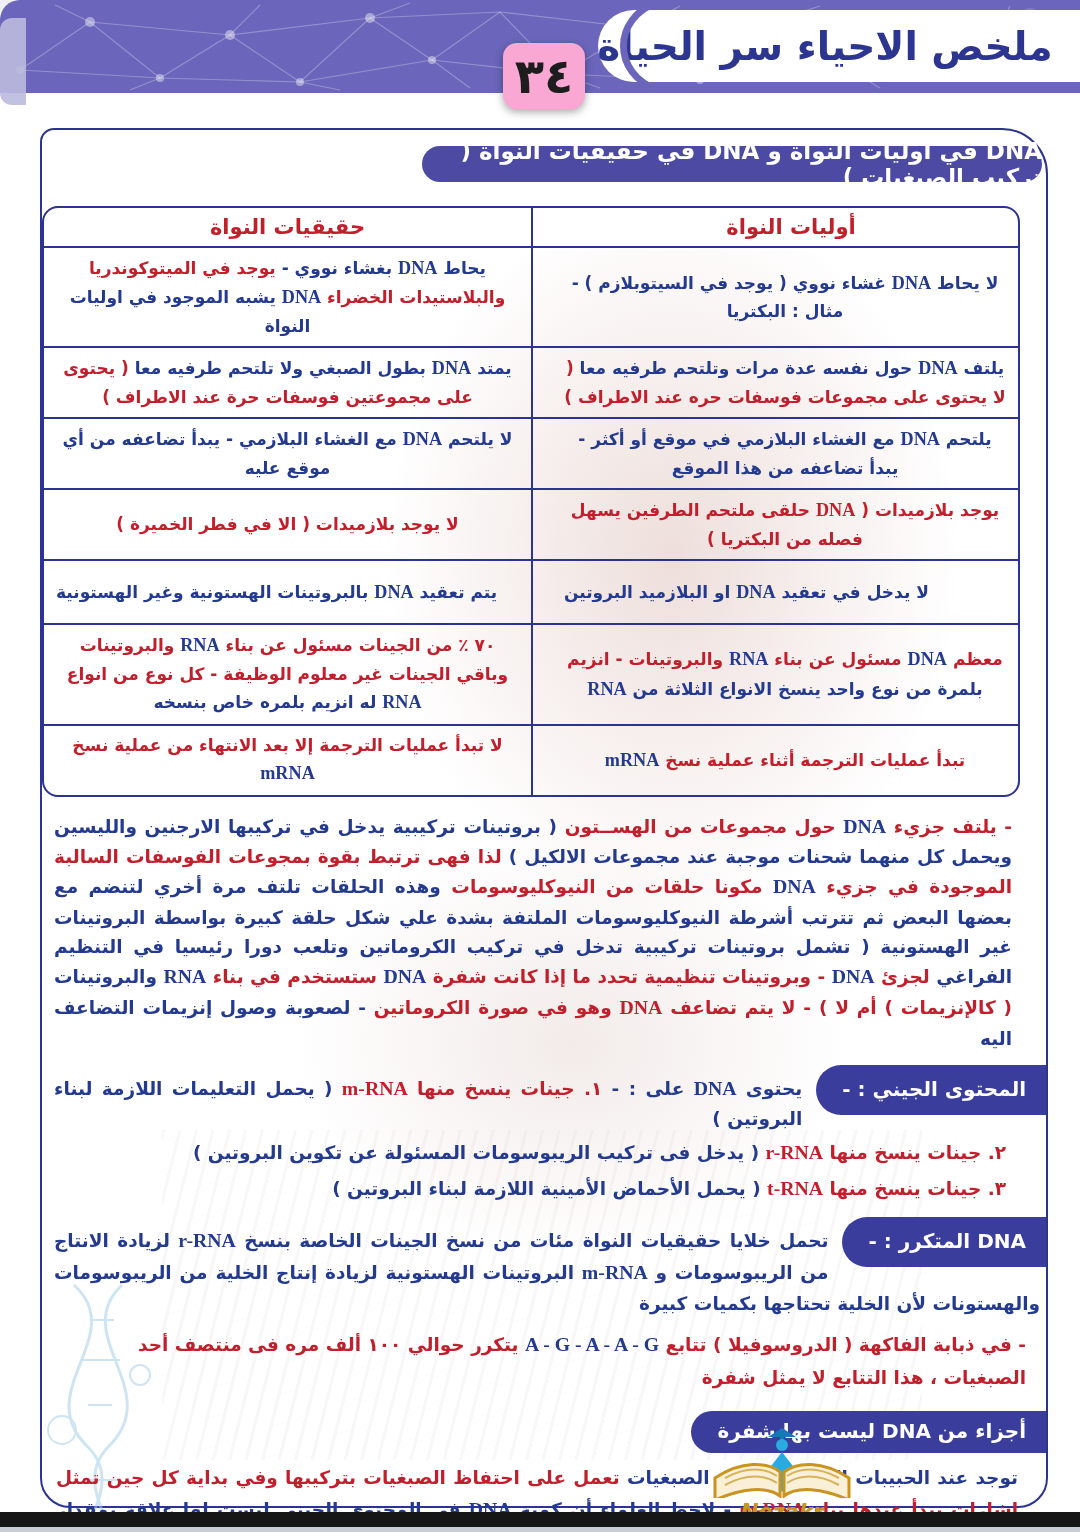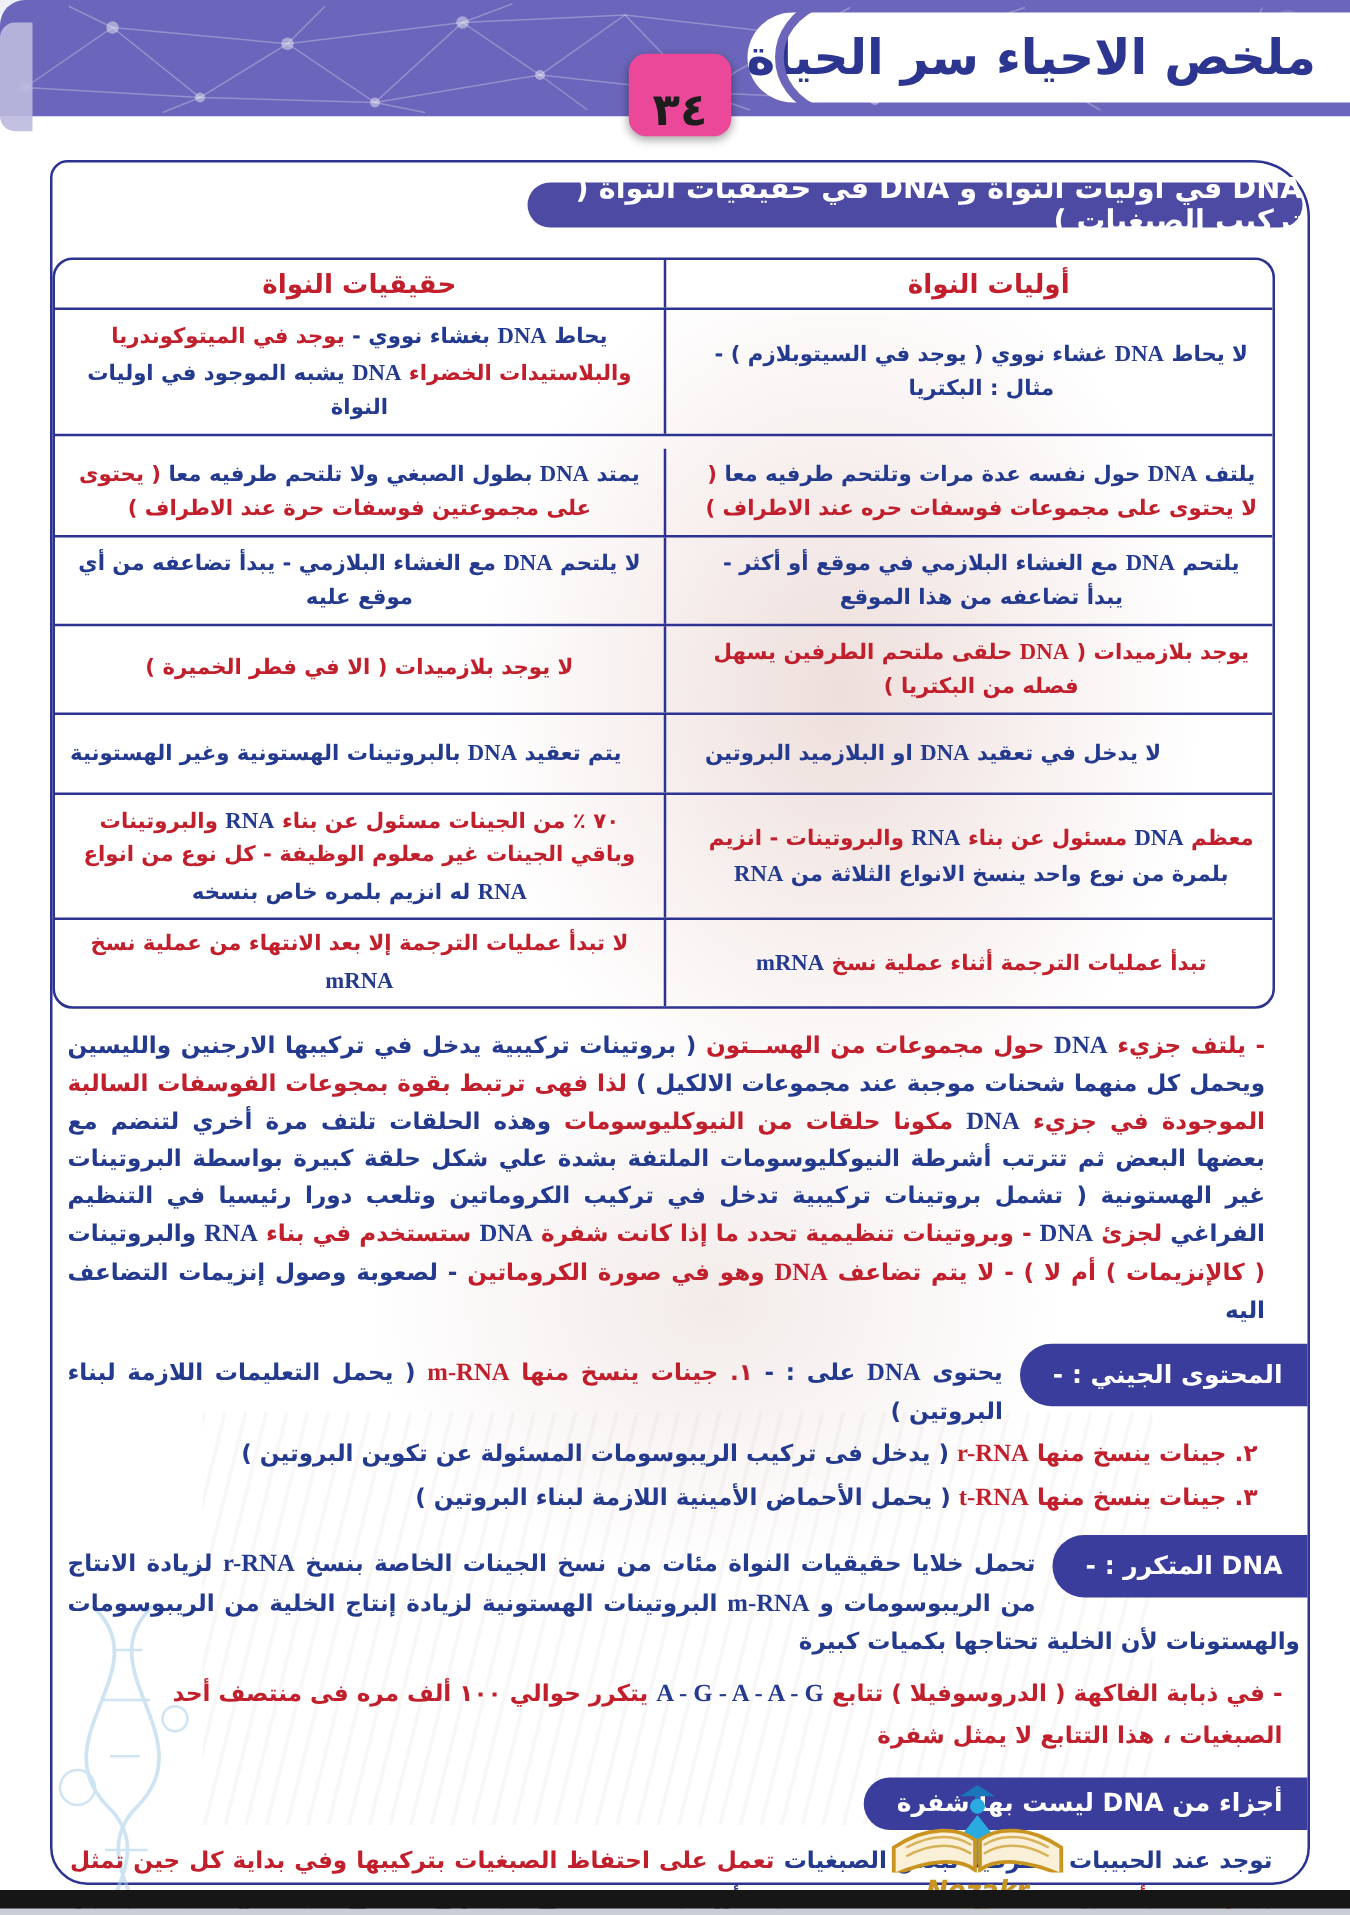--- a/index.html
+++ b/index.html
@@ -19,24 +19,24 @@
   .header-band svg.net{position:absolute;top:0;left:0;}
   .left-tab{position:absolute;top:18px;left:0;width:26px;height:87px;background:#bdbade;border-radius:12px 0 0 12px;opacity:.9;}
   .header-panel{
     position:absolute; top:10px; right:0; width:482px; height:72px; background:#fff;
     border-radius:48px 0 0 48px; display:flex; align-items:center; justify-content:center;
     z-index:3;
   }
   .header-panel .arc{position:absolute;left:2px;top:-10px;}
   .header-title{color:#2c3590;font-weight:bold;font-size:39px;letter-spacing:-1px;white-space:nowrap;padding-right:28px;}
   .page-tab{
-    position:absolute; top:43px; left:503px; width:82px; height:66px; background:#ec4899;
+    position:absolute; top:43px; left:503px; width:82px; height:66px; background:#f9a8d4;
     border-radius:14px; box-shadow:0 3px 8px rgba(0,0,0,.35);
-    display:flex;align-items:flex-end;justify-content:center;
-    font-size:36px;color:#1d1d1d;font-weight:bold;z-index:4;
+    display:flex;align-items:center;justify-content:center;
+    font-size:48px;color:#1d1d1d;font-weight:bold;z-index:4;
   }
   
   .content-box{
     position:absolute; top:128px; right:32px; width:1008px; height:1380px;
     border:2px solid var(--navy); background:#fff;
     border-radius:14px 46px 30px 30px; 
   }
   .blob{position:absolute;z-index:0;pointer-events:none;}
   .b1{left:330px;top:120px;width:600px;height:680px;background:radial-gradient(ellipse at 50% 45%,rgba(213,177,170,.42),rgba(213,177,170,0) 68%);}
   .b2{left:250px;top:700px;width:560px;height:430px;background:radial-gradient(ellipse,rgba(208,182,176,.28),rgba(208,182,176,0) 70%);}
@@ -54,21 +54,21 @@
     margin:0 26px 0 4px; width:978px; border:2px solid var(--navy); border-radius:16px;
     overflow:hidden; background:rgba(255,255,255,.0); direction:rtl;
   }
   .t-head,.t-row{display:grid;grid-template-columns:1fr 1fr;}
   .t-head{height:40px;border-bottom:2px solid var(--navy);}
   .t-row + .t-row{border-top:2px solid var(--navy);}
   .hcell{display:flex;align-items:center;justify-content:center;color:var(--red);font-weight:bold;font-size:21px;}
   .hcell.first, .cell.first{border-left:2px solid var(--navy);padding-left:31px;} 
   .cell{display:flex;align-items:center;justify-content:center;padding:6px 12px;}
   .ct{text-align:center;font-weight:bold;font-size:17px;line-height:1.62;color:var(--blue);}
-  .r1 .cell{min-height:92px;} .r2 .cell{min-height:64px;margin-top:10px;} .r3 .cell{min-height:66px;justify-content:flex-end;}
+  .r1 .cell{min-height:92px;} .r2 .cell{min-height:64px;} .r3 .cell{min-height:66px;justify-content:flex-end;}
   .r4 .cell{min-height:68px;} .r5 .cell{min-height:62px;justify-content:flex-end;} .r6 .cell{min-height:96px;} .r7 .cell{min-height:56px;}
   
   .seg-b{color:var(--blue);}
   .seg-r{color:var(--red);}
   .seg-lb{color:var(--blue);font-family:"Liberation Serif","DejaVu Serif",serif;font-weight:600;font-size:1.07em;}
   .seg-lr{color:var(--red);font-family:"Liberation Serif","DejaVu Serif",serif;font-weight:600;font-size:1.07em;}
   
   .para{
     margin:14px 34px 0 12px; text-align:justify; font-weight:bold; font-size:18.5px; line-height:1.58;
   }

